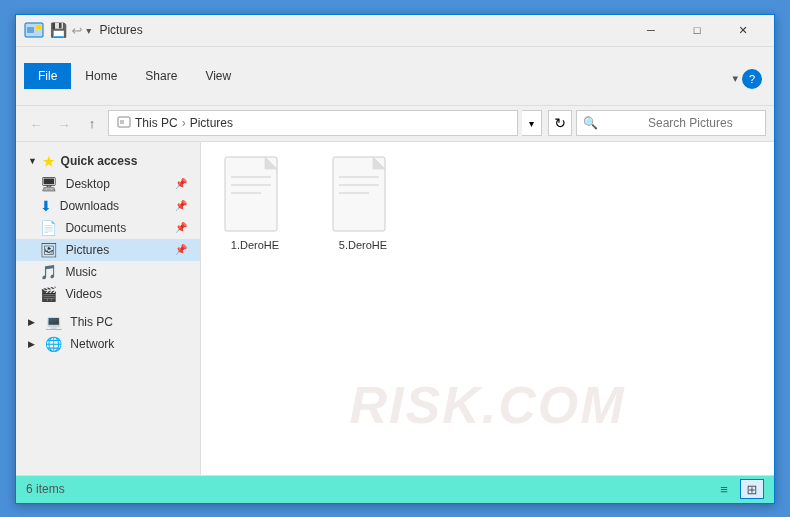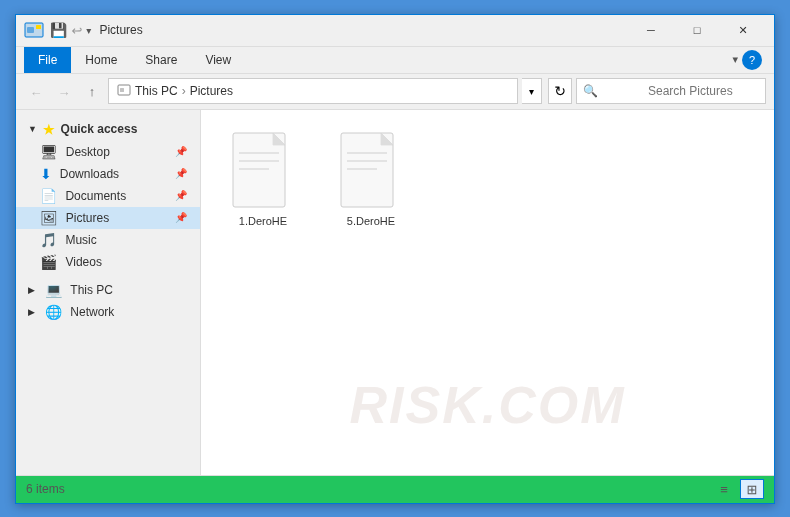--- a/index.html
+++ b/index.html
@@ -67,21 +67,22 @@
       border: none;
       color: #333;
     }
     
     .ribbon {
       background: #f0f0f0;
       border-bottom: 1px solid #ddd;
     }
     .ribbon-tabs {
       display: flex;
-      padding: 0 8px;
+      padding: 16px 8px;
+      align-items: flex-end;
     }
     .ribbon-tab {
       padding: 6px 14px;
       font-size: 12px;
       cursor: pointer;
       color: #333;
     }
     .ribbon-tab.active {
       background: #0078d7;
       color: white;
@@ -200,21 +201,21 @@
     .sidebar-item.active { background: #cce4f7; }
     .sidebar-item .pin-icon {
       margin-left: auto;
       font-size: 10px;
       color: #999;
     }
     
     .file-area {
       flex: 1;
       background: white;
-      padding: 12px;
+      padding: 4px;
       overflow-y: auto;
       position: relative;
     }
     .watermark {
       position: absolute;
       bottom: 40px;
       left: 50%;
       transform: translateX(-50%);
       font-size: 52px;
       font-weight: 900;
@@ -252,21 +253,21 @@
     .file-name {
       font-size: 11px;
       color: #333;
       text-align: center;
       margin-top: 4px;
       word-break: break-all;
     }
     
     .status-bar {
       height: 28px;
-      background: #22c55e;
+      background: #5eead4;
       border-top: 1px solid #ddd;
       display: flex;
       align-items: center;
       padding: 0 10px;
       font-size: 12px;
       color: #555;
     }
     .status-right {
       margin-left: auto;
       display: flex;

